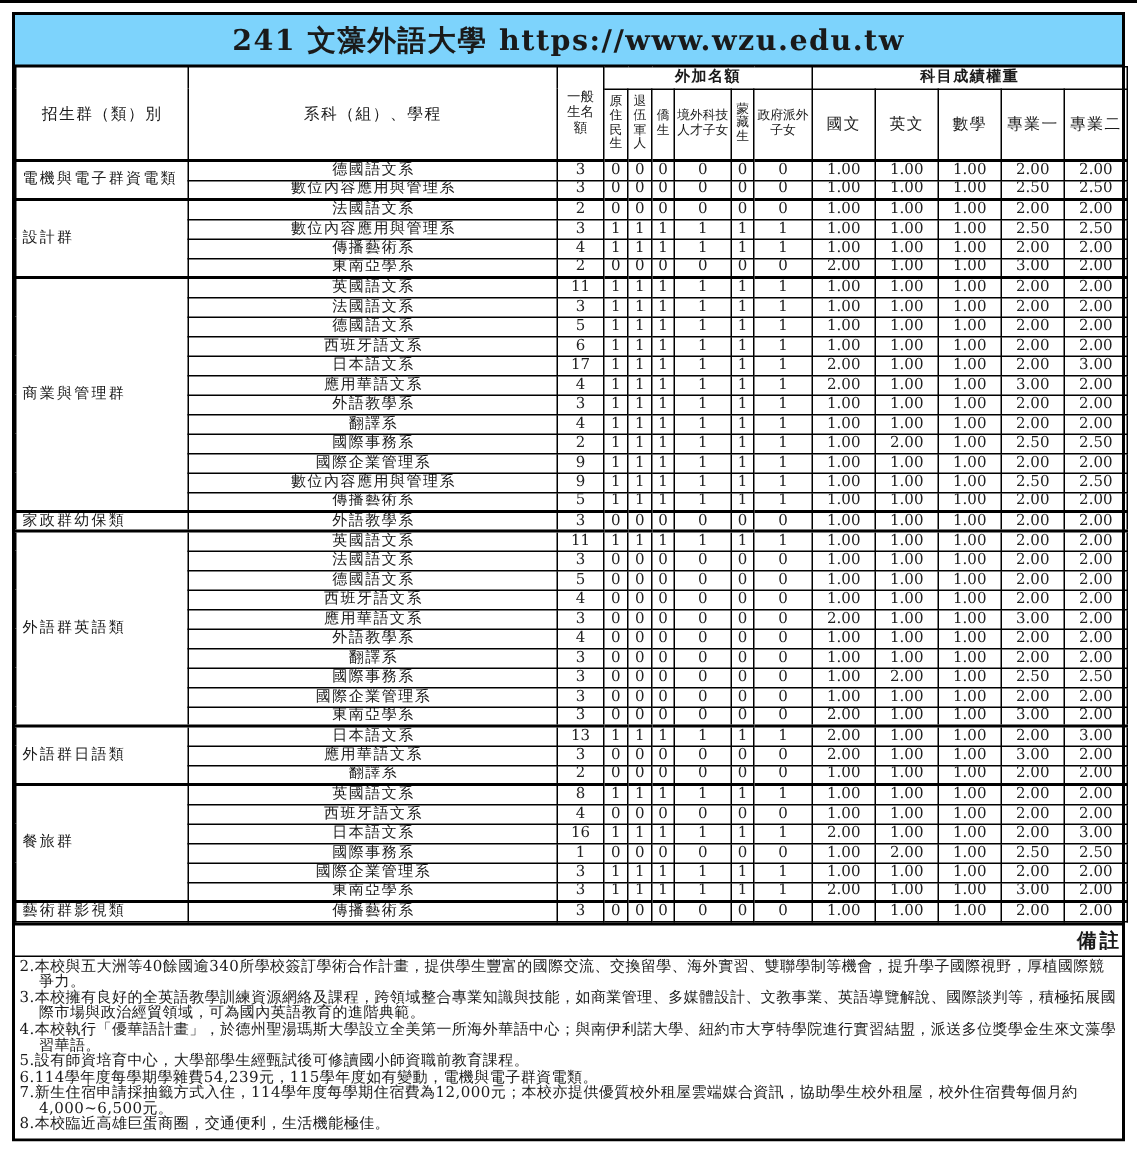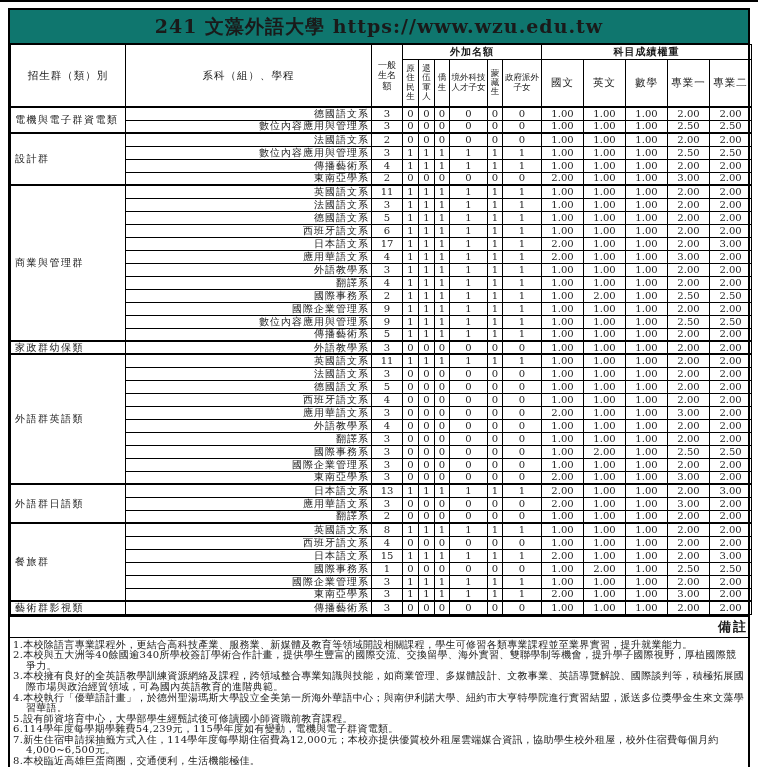--- a/index.html
+++ b/index.html
@@ -9,35 +9,35 @@
   .title-bar { border-bottom:1px solid #000; background:#c8c8c8; text-align:center;
                font-size:19px; font-weight:bold; letter-spacing:1px; padding:4px 0 3px 0; }
   table { border-collapse:collapse; width:100%; table-layout:fixed; }
   th,td { border:1px solid #000; overflow:hidden; }
   thead th { font-weight:normal; text-align:center; vertical-align:middle; }
   .th-span { font-size:10px; height:14px; line-height:1; letter-spacing:1px;font-weight:bold; }
   .th-main { font-size:10.5px; letter-spacing:1px; }
   .th-sub { height:46px; font-size:8.5px; line-height:1.1; padding:0 1px; word-break:break-all; }
   .th-general { font-size:9px; line-height:1.15; padding:15px 2px; word-break:break-all; }
   tbody td { height:13px; font-size:10px; line-height:1; padding:0 2px; text-align:center; color:#222; }
-  td.dept-cell { text-align:right; padding-left:3px; letter-spacing:1px; color:#1a1a1a; }
+  td.dept-cell { text-align:center; padding-left:3px; letter-spacing:1px; color:#1a1a1a; }
   td.group-cell { text-align:left; padding-left:4px; font-size:10px; letter-spacing:1.5px; vertical-align:middle; color:#1a1a1a; }
   tr.group-start td { border-top:2px solid #000; }
   .notes-title { border-top:2px solid #000; border-bottom:1px solid #000; text-align:right;
                  font-size:13px; font-weight:bold; letter-spacing:2px; padding:1px 0; }
   .notes-body { padding:2px 3px 3px 3px; }
   .note-item { font-size:10px; line-height:1.06; letter-spacing:0.3px;
                padding-left:13px; text-indent:-13px; }
 </style>
 </head>
 <body>
 
 <div class="page">
 
-  <div class="title-bar" style="background: #0f766e;">
+  <div class="title-bar" style="background: #7dd3fc;">
     <span>241 文藻外語大學 https://www.wzu.edu.tw</span>
   </div>
 
   <table>
     <colgroup>
       <col style="width:115px">
         <col style="width:246px">
         <col style="width:31px">
       <col style="width:16px">
         <col style="width:16px">
@@ -586,21 +586,21 @@
           <td>0</td>
           <td>0</td>
           <td>1.00</td>
           <td>1.00</td>
           <td>1.00</td>
           <td>2.00</td>
           <td>2.00</td>
         </tr>
         <tr>
           <td class="dept-cell">日本語文系</td>
-          <td>15</td>
+          <td>16</td>
           <td>1</td>
           <td>1</td>
           <td>1</td>
           <td>1</td>
           <td>1</td>
           <td>1</td>
           <td>2.00</td>
           <td>1.00</td>
           <td>1.00</td>
           <td>2.00</td>
@@ -665,21 +665,20 @@
           <td>1.00</td>
           <td>1.00</td>
           <td>2.00</td>
           <td>2.00</td>
         </tr>
       </tbody>
   </table>
 
   <div class="notes-title">備註</div>
   <div class="notes-body" id="notes-body">
-      <div class="note-item">1.本校除語言專業課程外，更結合高科技產業、服務業、新媒體及教育等領域開設相關課程，學生可修習各類專業課程並至業界實習，提升就業能力。</div>
       <div class="note-item">2.本校與五大洲等40餘國逾340所學校簽訂學術合作計畫，提供學生豐富的國際交流、交換留學、海外實習、雙聯學制等機會，提升學子國際視野，厚植國際競爭力。</div>
       <div class="note-item">3.本校擁有良好的全英語教學訓練資源網絡及課程，跨領域整合專業知識與技能，如商業管理、多媒體設計、文教事業、英語導覽解說、國際談判等，積極拓展國際市場與政治經貿領域，可為國內英語教育的進階典範。</div>
       <div class="note-item">4.本校執行「優華語計畫」，於德州聖湯瑪斯大學設立全美第一所海外華語中心；與南伊利諾大學、紐約市大亨特學院進行實習結盟，派送多位獎學金生來文藻學習華語。</div>
       <div class="note-item">5.設有師資培育中心，大學部學生經甄試後可修讀國小師資職前教育課程。</div>
       <div class="note-item">6.114學年度每學期學雜費54,239元，115學年度如有變動，電機與電子群資電類。</div>
       <div class="note-item">7.新生住宿申請採抽籤方式入住，114學年度每學期住宿費為12,000元；本校亦提供優質校外租屋雲端媒合資訊，協助學生校外租屋，校外住宿費每個月約4,000~6,500元。</div>
       <div class="note-item">8.本校臨近高雄巨蛋商圈，交通便利，生活機能極佳。</div>
     </div>
 
 </div>

